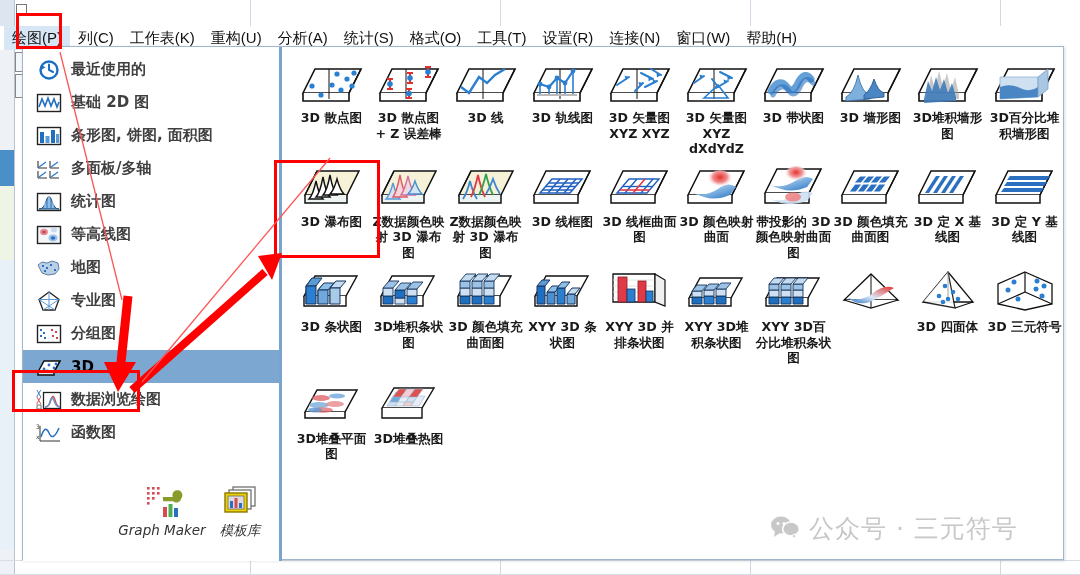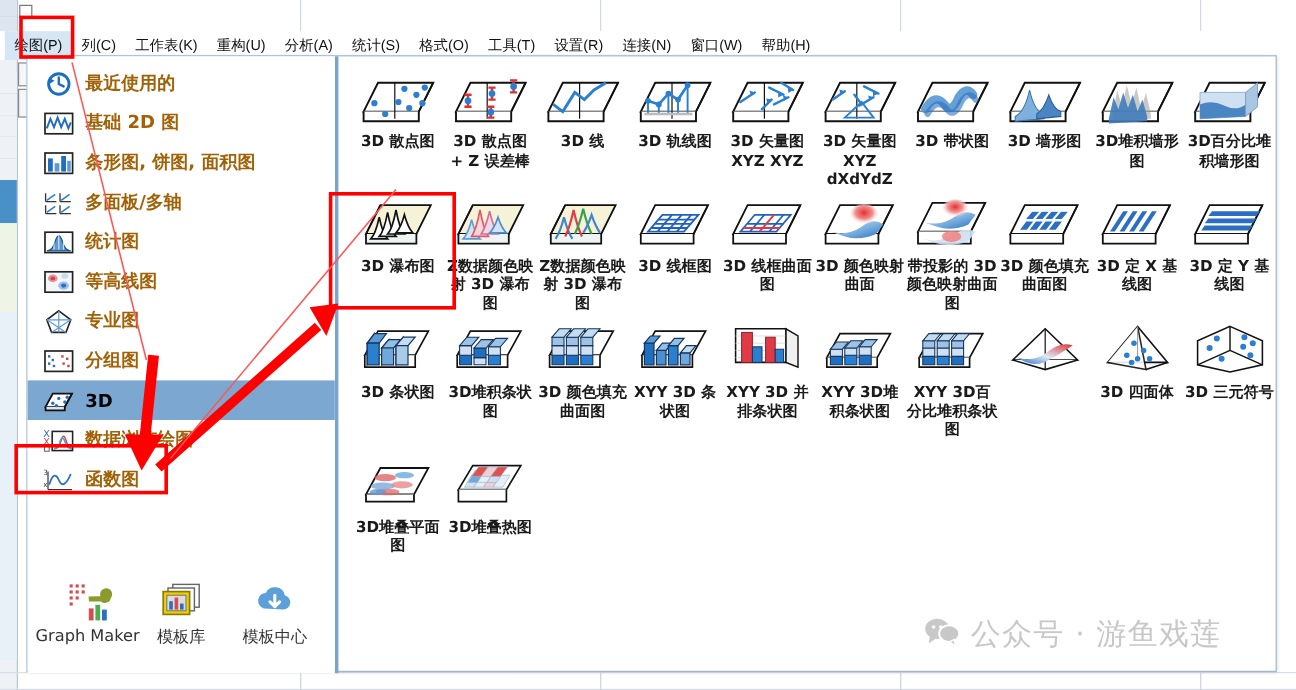--- a/index.html
+++ b/index.html
@@ -18,21 +18,21 @@
   .sheet-hdrcell{position:absolute;left:0;width:14px;background:#dde6f0;border-bottom:1px solid #b9c4d2;}
   .sheet-cell-green{position:absolute;background:#eef5e6;}
   .sheet-cell-blue{position:absolute;background:#e8f0f8;}
   .sheet-sel{position:absolute;background:#4a90c8;}
 
   
   .menubar{
     position:absolute;left:0;top:26px;width:1080px;height:24px;
     background:#ffffff;
     display:flex;align-items:center;
-    font-size:12px;color:#111;white-space:nowrap;
+    font-size:15px;color:#111;white-space:nowrap;
   }
   .menu-item{padding:2px 8px;line-height:20px;cursor:default;}
   .menu-item.first{background:#d6e6f4;color:#111;}
 
   
   .menu-red-box{
     position:absolute;left:16px;top:13px;width:46px;height:36px;
     border:3px solid #fe0000;box-sizing:border-box;z-index:40;
   }
 
@@ -47,31 +47,32 @@
   }
 
   
   .sidebar{position:absolute;left:0;top:0;width:256px;height:514px;background:#fff;}
   .side-item{
     position:relative;display:flex;align-items:center;height:33px;
     padding-left:13px;gap:9px;cursor:default;
   }
   .side-item.selected{background:#7ba7d0;}
   .side-item .slabel{
-    font-size:15px;color:#a16207;font-weight:bold;white-space:nowrap;
+    font-size:15px;color:#404040;font-weight:bold;white-space:nowrap;
     font-family:"DejaVu Sans","Liberation Sans",sans-serif;
   }
   .side-item.selected .slabel{color:#000000;}
   .side-ico{width:26px;height:22px;flex:0 0 26px;position:relative;}
 
   
   .side-bottom{
     position:absolute;left:0;bottom:8px;width:256px;height:74px;
-    display:flex;align-items:flex-start;justify-content:center;padding-top:4px;
+    display:flex;align-items:flex-start;justify-content:flex-end;padding-top:4px;
     box-sizing:border-box;
+    font-style:italic;
   }
   .sb-btn{display:flex;flex-direction:column;align-items:center;width:78px;cursor:default;}
   .sb-btn .sb-ico{width:42px;height:38px;position:relative;}
   .sb-btn .sb-lab{font-size:13.5px;color:#333;margin-top:1px;white-space:nowrap;
      font-family:"DejaVu Sans","Liberation Sans",sans-serif;}
 
   
   .grid{
     position:absolute;left:262px;top:4px;width:778px;height:506px;
     padding:6px 0 0 8px;box-sizing:border-box;
@@ -235,20 +236,35 @@
           <ellipse cx="8" cy="8" rx="4" ry="3.2" fill="#e4939a"></ellipse>
           <ellipse cx="8" cy="8" rx="2" ry="1.6" fill="#d0434f"></ellipse>
           <ellipse cx="17" cy="14" rx="4.5" ry="3.4" fill="#9dc2e8"></ellipse>
           <ellipse cx="17" cy="14" rx="2.2" ry="1.7" fill="#2a6fc0"></ellipse>
           <ellipse cx="18" cy="6" rx="3" ry="2.3" fill="#c7dcf2"></ellipse>
         </svg>
       </span>
       <span class="slabel">等高线图</span>
     </div>
 
+    <div class="side-item">
+      <span class="side-ico">
+        <svg width="26" height="22" viewBox="0 0 26 22">
+          <path d="M2 8 L6 5 L11 6 L16 4 L22 6 L23 12 L19 17 L12 18 L6 16 Z" fill="#b9cfe6" stroke="#5b7fa6" stroke-width="1"></path>
+          <g fill="#2a6fc0">
+            <rect x="6" y="8" width="2" height="2"></rect>
+              <rect x="10" y="10" width="2" height="2"></rect>
+            <rect x="14" y="7" width="2" height="2"></rect>
+              <rect x="18" y="12" width="2" height="2"></rect>
+            <rect x="8" y="13" width="2" height="2"></rect>
+          </g>
+        </svg>
+      </span>
+      <span class="slabel">地图</span>
+    </div>
 
     <div class="side-item">
       <span class="side-ico">
         <svg width="26" height="22" viewBox="0 0 26 22">
           <polygon points="13,2 23,9.5 19,20 7,20 3,9.5" fill="#fff" stroke="#222" stroke-width="1.3"></polygon>
           <g stroke="#5b9bd5" stroke-width="1">
               <path d="M13 2 L13 20"></path>
               <path d="M3 9.5 L23 9.5"></path>
               <path d="M3 9.5 L19 20"></path>
               <path d="M23 9.5 L7 20"></path>
@@ -356,29 +372,20 @@
             <rect x="6" y="10" width="22" height="19" fill="#f0d000" stroke="#8a7a00" stroke-width="1.4"></rect>
             <rect x="9" y="13" width="16" height="13" fill="#dcdcdc" stroke="#777" stroke-width=".9"></rect>
             <rect x="11" y="18" width="3" height="7" fill="#2a6fc0"></rect>
             <rect x="15.5" y="15" width="3" height="10" fill="#d94a52"></rect>
             <rect x="20" y="20" width="3" height="5" fill="#2a6fc0"></rect>
           </svg>
         </span>
         <span class="sb-lab">模板库</span>
       </div>
 
-      <div class="sb-btn">
-        <span class="sb-ico">
-          <svg width="42" height="38" viewBox="0 0 42 38">
-            <path d="M12 24 a6.5 6.5 0 0 1 1.4 -12.8 a8.5 8.5 0 0 1 16 2 a6 6 0 0 1 -1.4 11.8 Z" fill="#5ba0d8"></path>
-            <path d="M21 13 v8 M17 18.5 l4 4 l4 -4" stroke="#fff" stroke-width="2.6" fill="none" stroke-linecap="round" stroke-linejoin="round"></path>
-          </svg>
-        </span>
-        <span class="sb-lab">模板中心</span>
-      </div>
     </div>
   </div>
 
   <div class="grid">
 
     <div class="grow">
       <div class="cell">
         <span class="thumb">
           <svg width="66" height="52" viewBox="0 0 66 52">
             <path d="M4 36 L16 12 L62 12 L50 36 Z" fill="#fff" stroke="#111" stroke-width="1.6"></path>
@@ -1052,14 +1059,14 @@
       <ellipse cx="11" cy="11" rx="10" ry="8.4" fill="#c8c8c8"></ellipse>
       <path d="M5 17 L4 23 L10 19 Z" fill="#c8c8c8"></path>
       <ellipse cx="21" cy="15" rx="8.4" ry="7" fill="#c8c8c8" stroke="#ffffff" stroke-width="1.6"></ellipse>
       <path d="M25 20 L26.5 25 L21 22 Z" fill="#c8c8c8" stroke="#ffffff" stroke-width="1.2"></path>
       <g fill="#ffffff">
           <circle cx="8" cy="9.5" r="1.5"></circle>
           <circle cx="14" cy="9.5" r="1.5"></circle>
         </g>
     </svg>
   </span>
-  <span class="wm-text">公众号 · 游鱼戏莲</span>
+  <span class="wm-text">公众号 · 三元符号</span>
 </div>
 
 </body></html>

